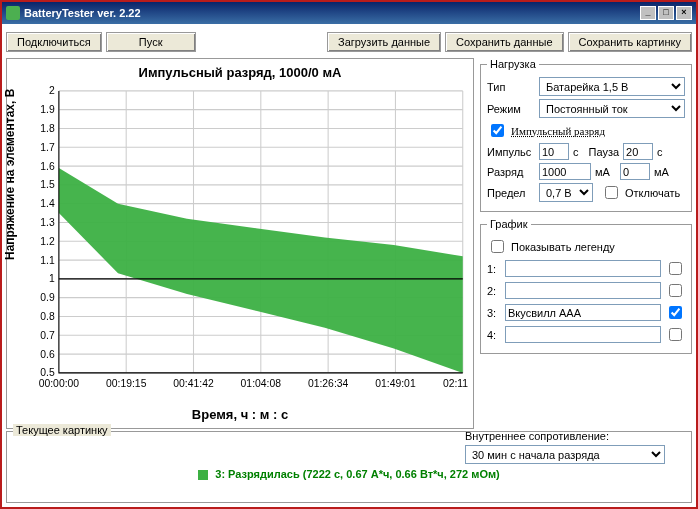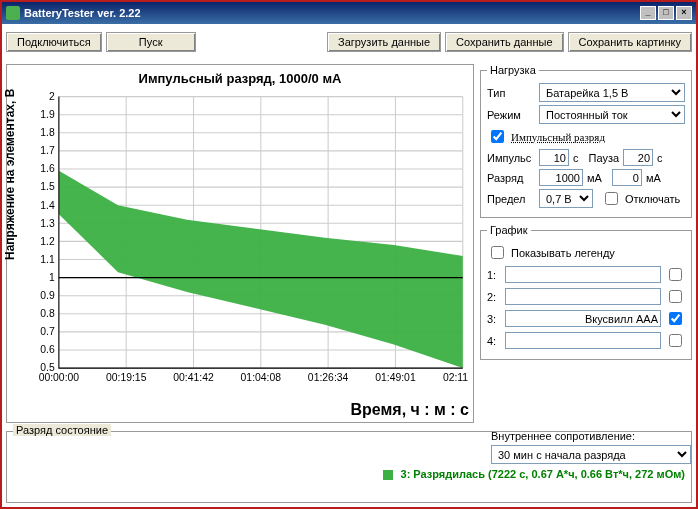--- a/index.html
+++ b/index.html
@@ -2,51 +2,51 @@
 <html><head>
 <meta charset="utf-8">
 <style>
 * { box-sizing: border-box; font-family: Tahoma, sans-serif; font-size: 11px; }
 body { margin: 0; background: #ece9d8; }
 .window { width: 698px; height: 509px; border: 2px solid #b91c1c; background: #ffffff; }
 .titlebar { height: 22px; background: linear-gradient(#0a246a, #3a6ea5); color: #fff; display: flex; align-items: center; padding: 0 4px; font-weight: bold; font-size: 12px; }
 .titlebar .ticon { width: 14px; height: 14px; background: #4caf50; margin-right: 4px; border-radius: 2px; }
 .titlebar .spacer { flex: 1; }
 .titlebar .tbtn { width: 16px; height: 14px; background: #c0c0c0; color: #000; border: 1px solid #fff; margin-left: 2px; text-align: center; line-height: 10px; font-size: 9px; font-weight: bold; cursor: pointer; }
-.content { padding: 4px; height: calc(100% - 22px); display: flex; flex-direction: column; gap: 8px; }
+.content { padding: 4px; height: calc(100% - 22px); display: flex; flex-direction: column; gap: 2px; }
 .toolbar { display: flex; gap: 4px; padding: 4px 0; }
 .btn { background: #ece9d8; border: 1px solid #999; padding: 3px 10px; cursor: pointer; min-width: 90px; text-align: center; box-shadow: 1px 1px 0 #fff inset, -1px -1px 0 #808080 inset; }
 .mainrow { display: flex; gap: 6px; flex: 1; border-radius: 7px; }
 .chartbox { background: #fff; border: 1px solid #999; flex: 1; padding: 4px; position: relative; }
 .sidebar { width: 212px; display: flex; flex-direction: column; gap: 6px; }
 fieldset { border: 1px solid #999; padding: 4px 6px 6px 6px; margin: 0; }
 legend { padding: 0 3px; }
 .row { display: flex; align-items: center; gap: 4px; margin: 3px 0; white-space: nowrap; }
 .row .lbl { width: 48px; }
 select, input[type=text] { border: 1px solid #7f9db9; padding: 1px 2px; background: #fff; }
 select { height: 19px; }
-input[type=text] { height: 17px; text-align: right; }
+input[type=text] { height: 17px; }
 .wfull { flex: 1; }
 .w30 { width: 30px; }
-.w44 { width: 44px; }
+.w44 { width: 52px; }
 .chk { width: 13px; height: 13px; }
 .chartTitle { text-align: center; font-weight: bold; font-size: 13px; margin: 2px 0 4px 0; }
 .plotarea { position: relative; width: 100%; height: calc(100% - 40px); }
 .ylabel { position: absolute; left: -2px; top: 50%; transform: rotate(-90deg) translate(0,-50%); transform-origin: 8px 50%; font-weight: bold; font-size: 12px; white-space: nowrap; }
-.xlabel { text-align: right; font-weight: bold; font-size: 16px; margin-top: 2px; }
+.xlabel { text-align: center; font-weight: bold; font-size: 13px; margin-top: 2px; }
 svg { display: block; }
 .grid line { stroke: #ccc; stroke-width: 1; }
 .axis line, .axis path { stroke: #000; stroke-width: 1; fill: none; }
 .tick text { font-size: 10px; }
 .series { fill: #3cb043; opacity: .95; }
 .zeroLine{stroke:#000;stroke-width:1.2;}
 .statgroup{border:1px solid #999;padding:18px 6px 6px 6px;position:relative;}
 .statgroup .legendlbl{position:absolute;top:-8px;left:6px;background:#ece9d8;padding:0 3px;}
-.statline{font-weight:bold;color:#008000;text-align:right;}
-.rescol{position:absolute;right:0;top:-2px;width:200px;}
+.statline{font-weight:bold;color:#008000;text-align:center;}
+.rescol{position:absolute;right:26px;top:-2px;width:200px;}
 </style>
 </head>
 <body>
 
 <div class="window">
   <div class="titlebar">
     <div class="ticon"></div>
     <span>BatteryTester ver. 2.22</span>
     <div class="spacer"></div>
     <div class="tbtn">_</div>
@@ -194,21 +194,21 @@
                 <span style="width:14px">4:</span>
                 <input type="text" class="wfull" value="" style="">
                 <input type="checkbox" class="chk" style="">
               </div>
             </div>
         </fieldset>
       </div>
     </div>
 
     <div class="statgroup" style="position:relative;min-height:72px">
-      <span class="legendlbl">Разряд состояние</span>
+      <span class="legendlbl">Текущее картинку</span>
       <div class="statline" style="margin-top:18px">
         <span style="display:inline-block;width:10px;height:10px;background:#3cb043;vertical-align:middle;margin-right:4px"></span>
         <span>3: Разрядилась (7222 с, 0.67 А*ч, 0.66 Вт*ч, 272 мОм)</span>
       </div>
       <div class="rescol">
         <div>Внутреннее сопротивление:</div>
         <select style="width:100%;margin-top:3px"><option>30 мин с начала разряда</option></select>
       </div>
     </div>
   </div>

